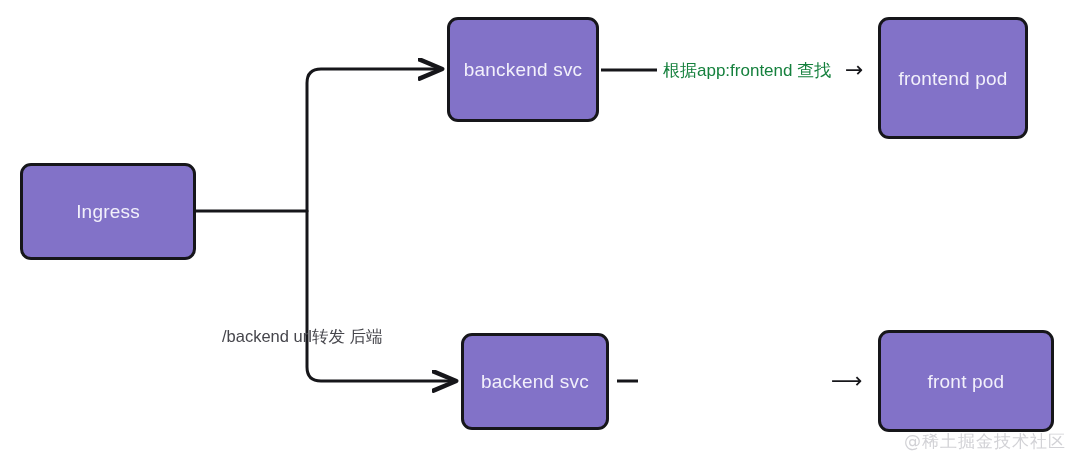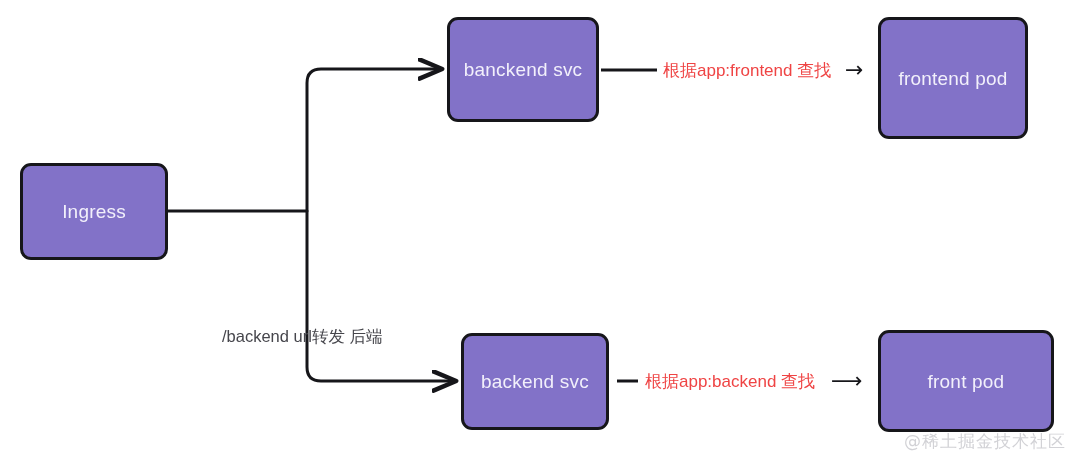--- a/index.html
+++ b/index.html
@@ -37,21 +37,21 @@
     font-size: 19px;
     letter-spacing: .2px;
     font-weight: 400;
   }
   .node-label {
     pointer-events: none;
     line-height: 1;
   }
   .edge-label {
     position: absolute;
-    color: #ef4444;
+    color: #15803d;
     font-size: 17px;
     white-space: nowrap;
     line-height: 1;
   }
   .edge-label.route {
     color: #46464c;
     font-size: 16.5px;
   }
   .arrow-glyph {
     position: absolute;
@@ -87,21 +87,21 @@
 
     <path d="M307,211 L307,83 Q307,69 321,69 L441,69" fill="none" stroke="#16161a" stroke-width="3" stroke-linecap="round" stroke-linejoin="round" marker-end="url(#arrowhead)"></path>
 
     <path d="M307,211 L307,367 Q307,381 321,381 L455,381" fill="none" stroke="#16161a" stroke-width="3" stroke-linecap="round" stroke-linejoin="round" marker-end="url(#arrowhead)"></path>
 
     <path d="M601,70 L657,70" fill="none" stroke="#16161a" stroke-width="3" stroke-linecap="butt"></path>
 
     <path d="M617,381 L638,381" fill="none" stroke="#16161a" stroke-width="3" stroke-linecap="butt"></path>
   </svg>
 
-  <div class="node" style="left:20px; top:163px; width:148px; height:97px;">
+  <div class="node" style="left:20px; top:163px; width:176px; height:97px;">
     <span class="node-label">Ingress</span>
   </div>
 
   <div class="node" style="left:447px; top:17px; width:152px; height:105px;">
     <span class="node-label">banckend svc</span>
   </div>
 
   <div class="node" style="left:878px; top:17px; width:150px; height:122px;">
     <span class="node-label">frontend pod</span>
   </div>
@@ -114,19 +114,18 @@
     <span class="node-label">front pod</span>
   </div>
 
 
   <div class="edge-label route" style="left:222px; top:328px;">/backend url转发 后端</div>
 
   <div class="edge-label" style="left:663px; top:62px;">根据app:frontend 查找</div>
 
   <div class="arrow-glyph" style="left:845px; top:59px;">→</div>
 
-  <div class="edge-label" style="left:645px; top:373px;">根据app:backend 查找</div>
 
   <div class="arrow-glyph" style="left:831px; top:370px;">⟶</div>
 
   <div class="watermark">@稀土掘金技术社区</div>
 
 </div>
 
 </body></html>

